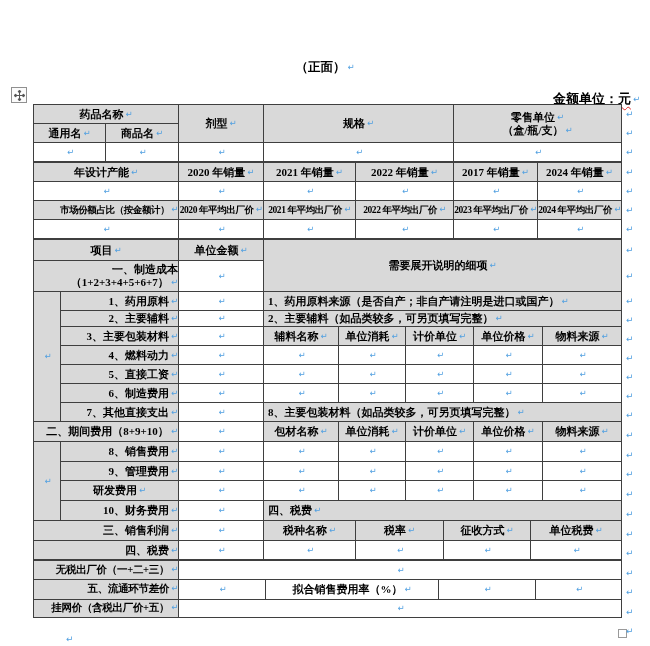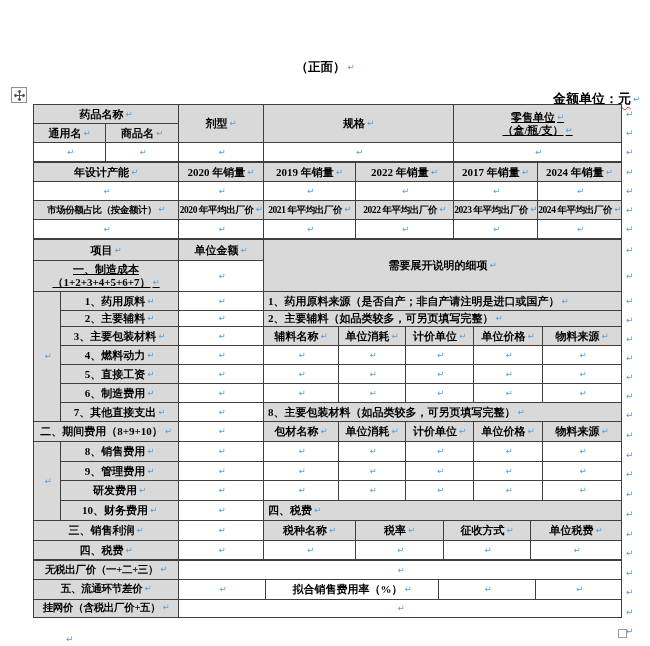--- a/index.html
+++ b/index.html
@@ -26,25 +26,25 @@
   .movehandle{position:absolute;left:11px;top:87px;width:14px;height:14px;background:#fbfbfb;
               border:1px solid #909090;display:flex;align-items:center;justify-content:center;}
   .resizehandle{position:absolute;left:618px;top:629px;width:7px;height:7px;background:#fff;
                 border:1px solid #9a9a9a;}
   .tables{position:absolute;left:33px;top:104px;width:588px;}
   table{border-collapse:collapse;table-layout:fixed;width:588px;}
   td{border:1px solid var(--bd);padding:0;overflow:hidden;white-space:nowrap;
      font-size:11px;font-weight:bold;text-align:center;vertical-align:middle;line-height:1.15;}
   td.h{background:var(--fill);}
   td.w{background:#fff;}
-  td.left{text-align:center;padding-left:0;}
+  td.left{text-align:right;padding-left:0;}
   td.note{text-align:left;padding-left:4px;background:var(--fill);}
   td.small{font-size:9.5px;letter-spacing:-0.4px;}
   td.dlabel{font-size:10.5px;letter-spacing:-0.3px;}
-  .l2{display:block;text-decoration:underline;}
+  .l2{display:block;}
 </style>
 </head>
 <body>
 
 <div class="page" id="page">
 
   <div class="subtitle"><span>（正面）</span><i class="pm">↵</i></div>
   <div class="unitnote"><span class="wavy">金额单位：元</span><i class="pm">↵</i></div>
 
   <div class="movehandle">
@@ -100,21 +100,21 @@
           <col style="width:85px">
           <col style="width:92px">
           <col style="width:98px">
           <col style="width:84px">
           <col style="width:84px">
         </colgroup>
       <tbody>
           <tr style="height:19px">
         <td class="h"><span>年设计产能</span><i class="pm">↵</i></td>
         <td class="h"><span>2020 年销量</span><i class="pm">↵</i></td>
-        <td class="h"><span>2019 年销量</span><i class="pm">↵</i></td>
+        <td class="h"><span>2021 年销量</span><i class="pm">↵</i></td>
         <td class="h"><span>2022 年销量</span><i class="pm">↵</i></td>
         <td class="h"><span>2017 年销量</span><i class="pm">↵</i></td>
         <td class="h"><span>2024 年销量</span><i class="pm">↵</i></td>
       </tr>
       <tr style="height:19px">
         <td class="w"><i class="pm">↵</i></td>
         <td class="w"><i class="pm">↵</i></td>
         <td class="w"><i class="pm">↵</i></td>
         <td class="w"><i class="pm">↵</i></td>
         <td class="w"><i class="pm">↵</i></td>

